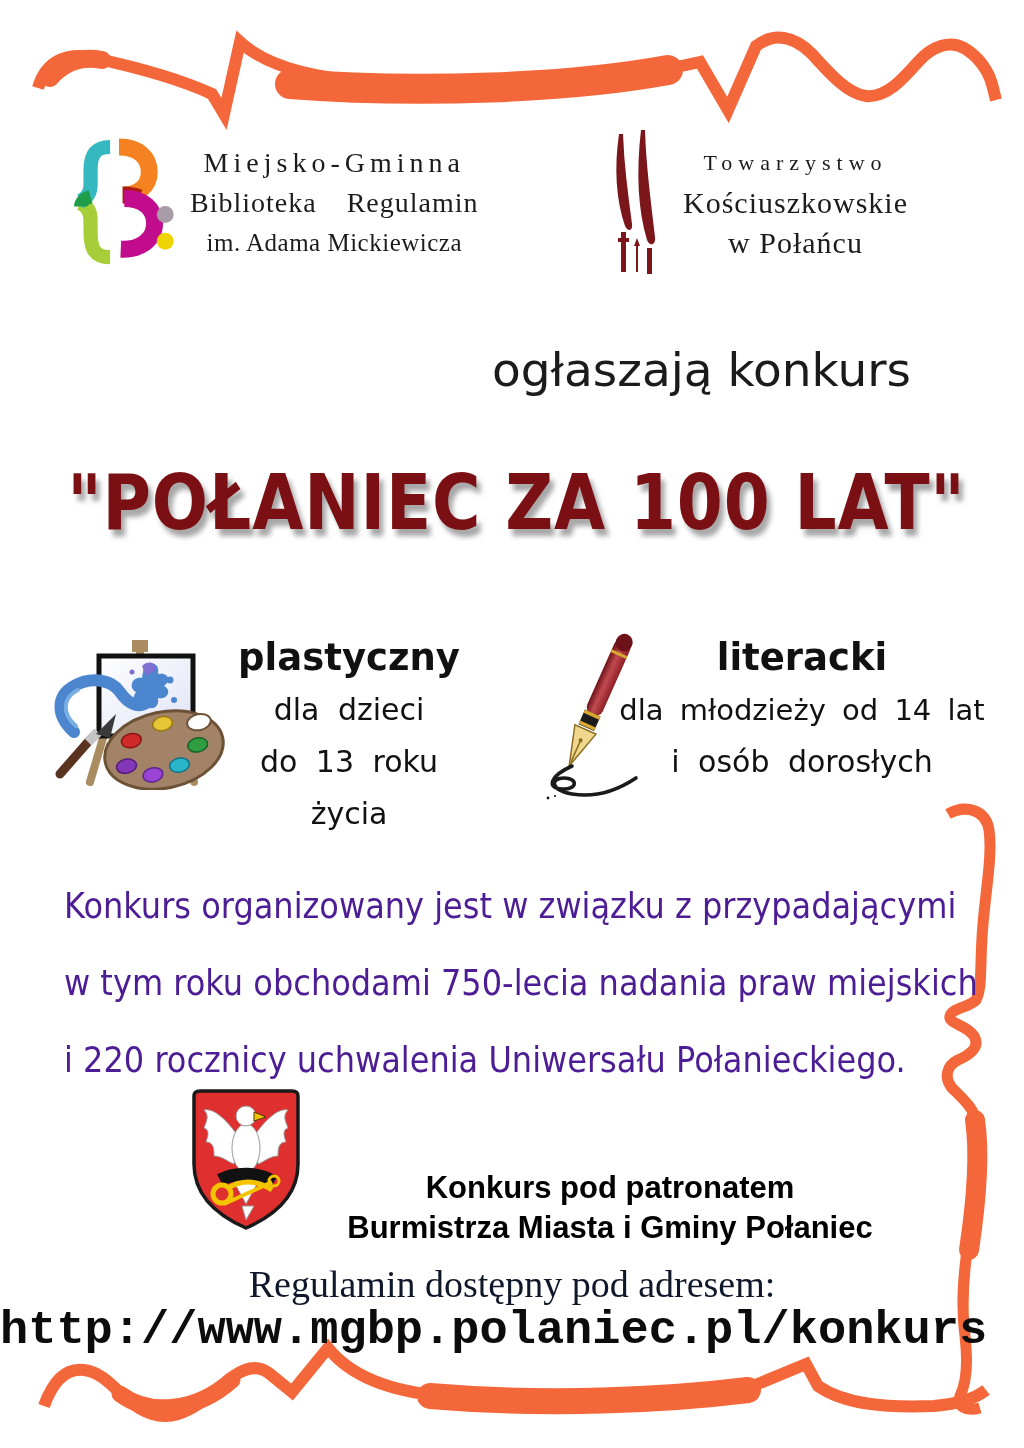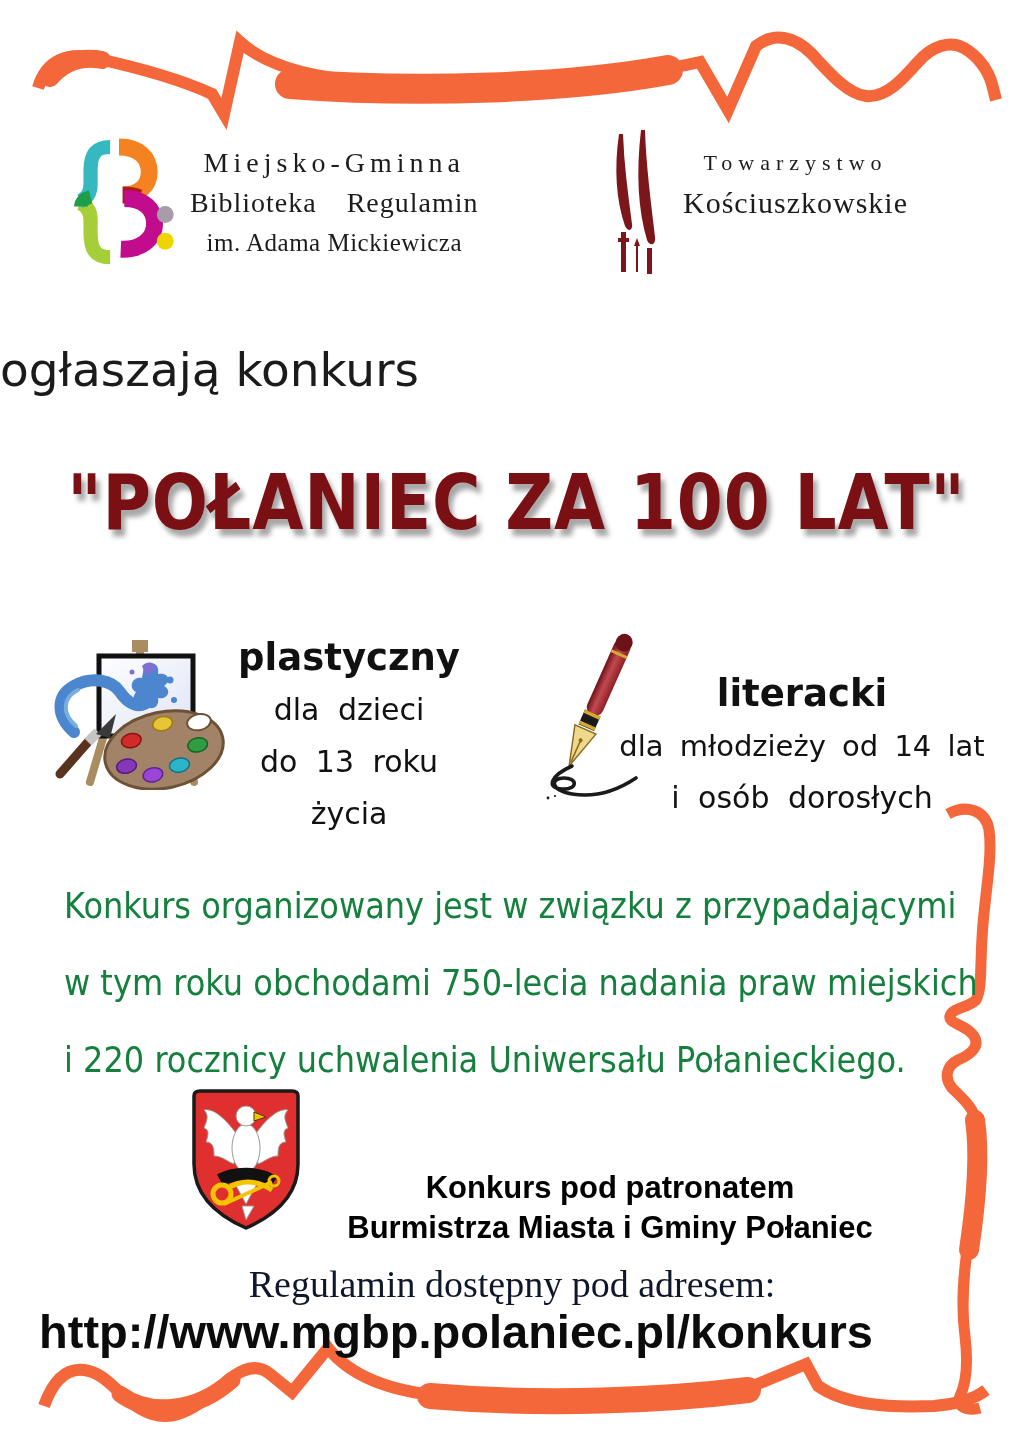--- a/index.html
+++ b/index.html
@@ -11,41 +11,41 @@
   
   .logo-text-serif{font-family:"Liberation Serif", serif;color:#1c1c1c;}
   .lib-line1{font-size:28px;letter-spacing:5px;}
   .lib-line2{font-size:28px;word-spacing:22px;letter-spacing:1px;}
   .lib-line3{font-size:25px;letter-spacing:0.5px;}
   .soc-line1{font-size:22px;letter-spacing:6px;}
   .soc-line2{font-size:30px;letter-spacing:1px;}
   .soc-line3{font-size:30px;letter-spacing:1px;}
   .logo-lines div{line-height:40px;text-align:center;}
   
-  #announce{left:0;top:342px;width:911px;text-align:left;font-family:"DejaVu Sans", sans-serif;
+  #announce{left:0;top:342px;width:911px;text-align:right;font-family:"DejaVu Sans", sans-serif;
             font-size:47px;color:#1b1b1b;letter-spacing:0px;}
   
   #title{left:0;top:458px;width:1024px;text-align:center;}
   #title span{display:inline-block;font-family:"DejaVu Sans", sans-serif;font-weight:bold;
               font-size:76px;color:#7a1013;transform:scaleX(.87);transform-origin:center;
               text-shadow:5px 7px 6px rgba(95,95,95,.55);white-space:nowrap;letter-spacing:1px;}
   
   .cat-block{position:absolute;text-align:center;font-family:"DejaVu Sans", sans-serif;color:#111;}
   .cat-title{font-weight:bold;font-size:37px;line-height:52px;}
   .cat-line{font-size:30px;line-height:52px;word-spacing:9px;}
   
-  #desc{left:64px;top:868px;width:900px;font-family:"DejaVu Sans", sans-serif;color:#15803d;}
+  #desc{left:64px;top:868px;width:900px;font-family:"DejaVu Sans", sans-serif;color:#4c1d95;}
   #desc div{font-size:35px;line-height:77px;transform:scaleX(.915);transform-origin:left;white-space:nowrap;}
   
   #patronage{left:320px;top:1168px;width:580px;text-align:center;color:#000;
              font-family:"Liberation Sans", sans-serif;font-weight:bold;font-size:31px;line-height:40px;}
   
   #regulamin{left:0;top:1262px;width:1024px;text-align:center;font-family:"Liberation Serif", serif;
              font-size:38px;color:#0f172a;}
-  #url{left:0;top:1304px;width:912px;text-align:center;font-family:Liberation Sans, sans-serif;
+  #url{left:0;top:1304px;width:912px;text-align:center;font-family:Liberation Mono, monospace;
        font-weight:bold;font-size:47px;color:#0c0c0c;}
 </style>
 </head>
 <body>
 
 <div id="poster">
 
   <svg id="ribbons" viewBox="0 0 1024 1448" xmlns="http://www.w3.org/2000/svg">
     <g stroke="#f4673a" fill="none" stroke-miterlimit="14">
 
@@ -106,20 +106,21 @@
         <rect x="16" y="104" width="5" height="40"></rect>
         <rect x="13" y="110" width="11" height="4"></rect>
         <rect x="42" y="120" width="5" height="26"></rect>
         <path d="M29,118 L32,110 L35,118 L33,118 L33,144 L31,144 L31,118 Z"></path>
       </g>
     </svg>
   </div>
   <div class="abs logo-lines logo-text-serif" style="left:683px;top:143px;">
     <div class="soc-line1">Towarzystwo</div>
     <div class="soc-line2">Kościuszkowskie</div>
+    <div class="soc-line3">w Połańcu</div>
   </div>
 
   <div class="abs" id="announce">ogłaszają konkurs</div>
 
   <div class="abs" id="title">
     <span>"POŁANIEC ZA 100 LAT"</span>
   </div>
 
   <div class="abs" style="left:52px;top:622px;">
     <svg width="178" height="168" viewBox="0 0 178 168">
@@ -188,21 +189,21 @@
         <rect x="52" y="106" width="17" height="3.5" fill="#d8a931"></rect>
         <polygon points="60.5,152 49,112 72,112" fill="#efd88e" stroke="#8a6d1f" stroke-width="1.5"></polygon>
         <line x1="60.5" y1="148" x2="60.5" y2="122" stroke="#8a6d1f" stroke-width="1.5"></line>
         <circle cx="60.5" cy="124" r="2" fill="#8a6d1f"></circle>
       </g>
       <path d="M34,146 C12,156 8,168 24,169 C40,170 40,158 26,158 C12,158 12,170 34,174 C58,178 80,170 98,158" fill="none" stroke="#1a1a1a" stroke-width="3.6" stroke-linecap="round"></path>
       <circle cx="10" cy="178" r="1.4" fill="#1a1a1a"></circle>
         <circle cx="17" cy="176" r="1.1" fill="#1a1a1a"></circle>
     </svg>
   </div>
-  <div class="cat-block" style="left:618px;top:668px;width:368px;">
+  <div class="cat-block" style="left:618px;top:632px;width:368px;">
     <div class="cat-title">literacki</div>
     <div class="cat-line" style="font-size:29px;word-spacing:7px;">dla młodzieży od 14 lat</div>
     <div class="cat-line">i osób dorosłych</div>
   </div>
 
   <div class="abs" id="desc">
     <div>Konkurs organizowany jest w związku z przypadającymi</div>
     <div>w tym roku obchodami 750-lecia nadania praw miejskich</div>
     <div>i 220 rocznicy uchwalenia Uniwersału Połanieckiego.</div>
   </div>

